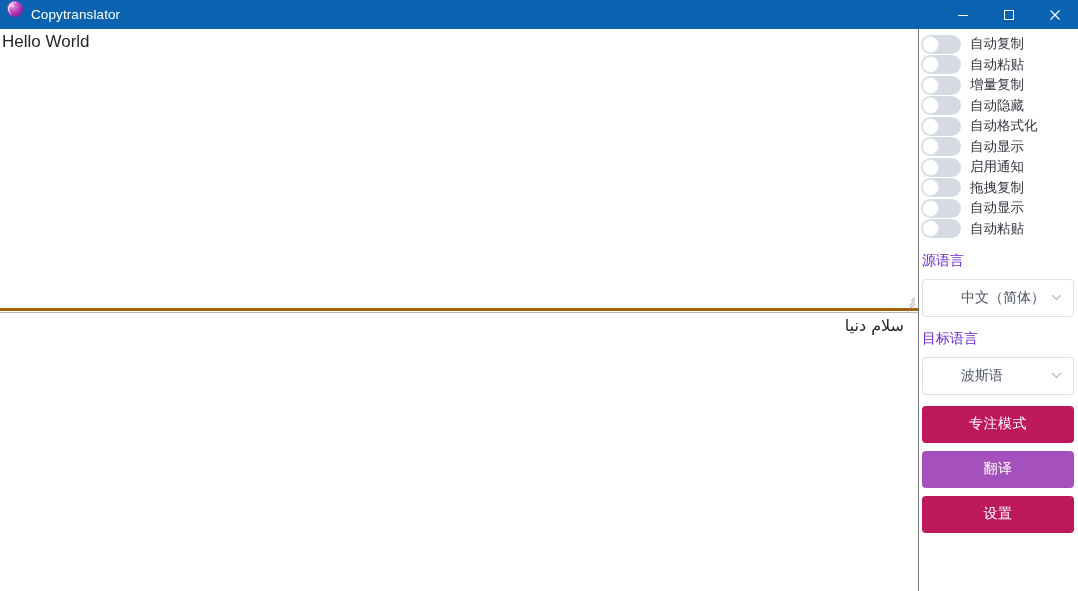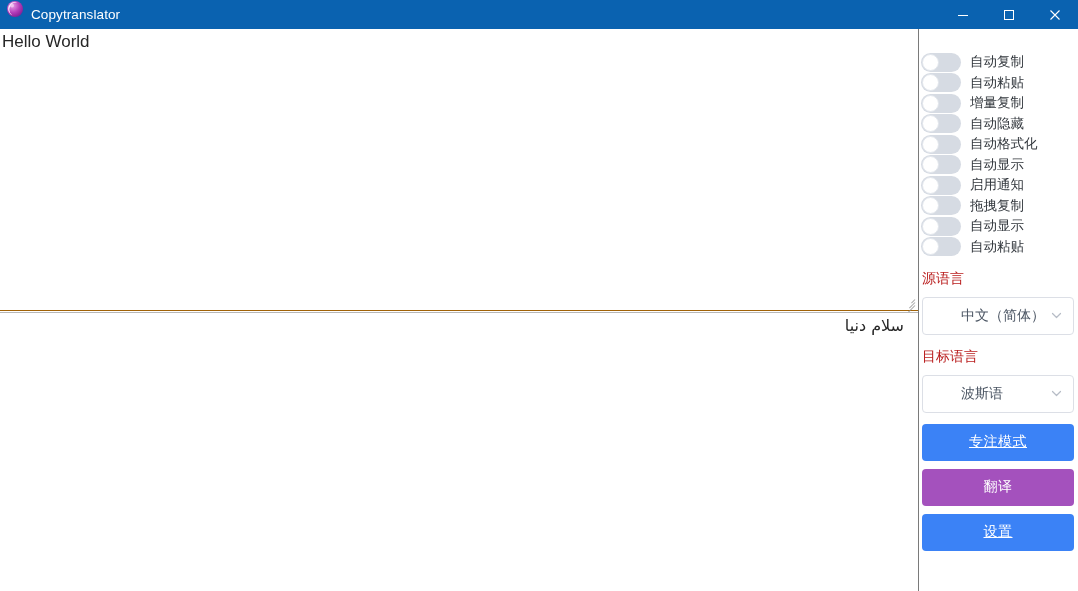--- a/index.html
+++ b/index.html
@@ -67,21 +67,21 @@
   .ta-wrap {
     position: absolute;
     left: 0;
     width: 918px;
     box-sizing: border-box;
     background: #ffffff;
   }
   .ta-source {
     top: 0;
     height: 282px;
-    border-bottom: 1px solid #a16207;
+    border-bottom: 3px solid #a16207;
   }
   .ta-result {
     top: 283px;
     height: 357px;
     border-top: 1px solid #b8b8b8;
   }
 
   .ta-text {
     position: absolute;
     left: 2px;
@@ -126,21 +126,21 @@
     left: 918px; top: 29px;
     width: 160px;
     height: 562px;
     background: #ffffff;
     border-left: 1px solid #7a7a7a;
     box-sizing: border-box;
     padding: 0;
   }
 
   .switch-list {
-    padding-top: 23px;
+    padding-top: 5px;
   }
   .switch-row {
     height: 20px;
     display: flex;
     align-items: center;
     margin-bottom: 0.5px;
   }
   .switch {
     position: relative;
     width: 40px;
@@ -165,21 +165,21 @@
 
   .switch-label {
     font-size: 13.5px;
     color: #32373d;
     white-space: nowrap;
     font-family: "Liberation Sans", "DejaVu Sans", sans-serif;
   }
 
   .section-label {
     font-size: 14px;
-    color: #b91c1c;
+    color: #6d28d9;
     margin: 13px 0 9px 3px;
     font-weight: normal;
   }
 
   .select-box {
     position: relative;
     margin: 0 4px 0 3px;
     height: 38px;
     border: 1px solid #dcdfe6;
     border-radius: 4px;
@@ -214,21 +214,21 @@
     height: 37px;
     border: none;
     border-radius: 4px;
     width: calc(100% - 7px);
     color: #ffffff;
     font-size: 14px;
     font-family: "Liberation Sans", "DejaVu Sans", sans-serif;
     cursor: pointer;
     letter-spacing: 0.5px;
   }
-  .btn-primary { background: #3b82f6; text-decoration: underline; }
+  .btn-primary { background: #be185d; }
   .btn-hover   { background: #a451bd; }
 
   .btn-stack { margin-top: 11px; }
 </style>
 </head>
 <body>
 
 <div id="app">
 
   <div class="titlebar">

